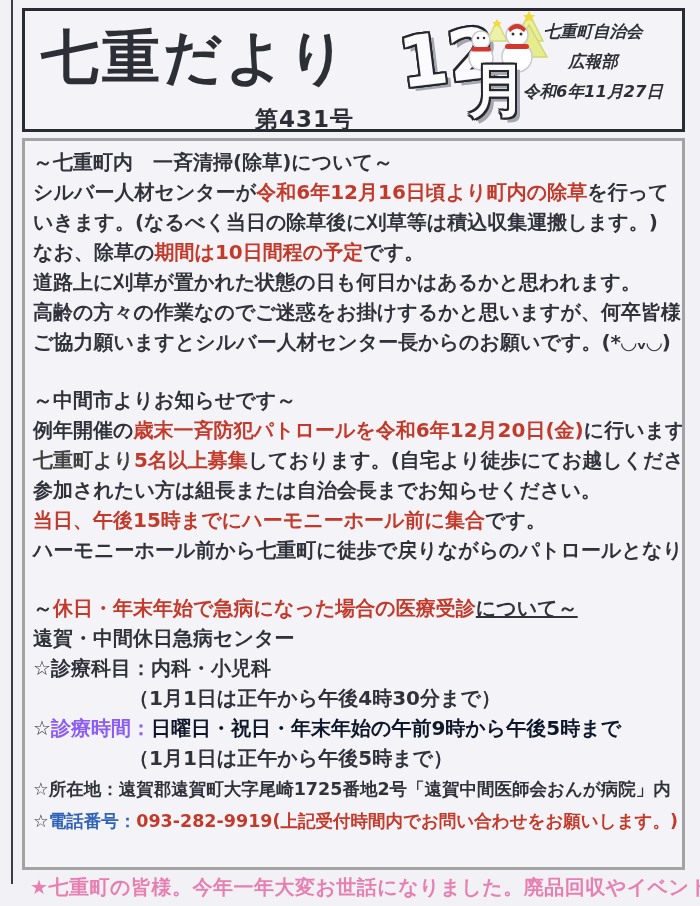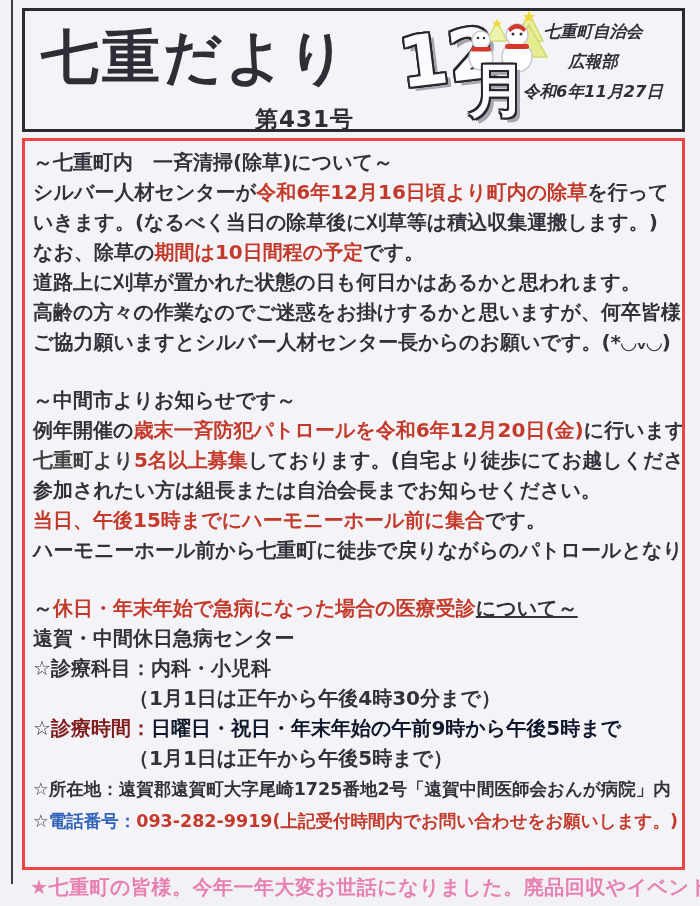--- a/index.html
+++ b/index.html
@@ -35,21 +35,21 @@
   .month-big{left:2px;top:10px;font-size:70px;transform:rotate(-7deg);}
   .month-small{left:72px;top:48px;font-size:58px;}
   .snowmen{position:absolute;left:62px;top:-2px;width:96px;height:62px;}
   .org-col{
     position:absolute;right:8px;top:6px;width:162px;text-align:center;
     font-size:16.5px;font-weight:700;color:#2f2f38;line-height:30px;font-style:italic;
   }
   
   .main-box{
     position:absolute;left:22px;top:138px;width:663px;height:732px;
-    border:3px solid #ef4444;background:#f4f4f8;box-sizing:border-box;
+    border:3px solid #a3a3a3;background:#f4f4f8;box-sizing:border-box;
     padding:6px 6px 0 8px;overflow:hidden;
   }
   .line{
     font-size:20px;font-weight:700;line-height:30px;
     white-space:nowrap;letter-spacing:0;
   }
   .line.small{font-size:17.5px;line-height:32px;}
   .line.indent{padding-left:96px;}
   .spacer{height:28px;}
   
@@ -117,21 +117,21 @@
         <div class="line"><span style="color: rgb(50, 50, 59);">例年開催の</span><span style="color: rgb(195, 58, 43);">歳末一斉防犯パトロールを令和6年12月20日(金)</span><span style="color: rgb(50, 50, 59);">に行います！</span></div>
         <div class="line"><span style="color: #404040;">七重町より</span><span style="color: rgb(195, 58, 43);">5名以上募集</span><span style="color: rgb(50, 50, 59);">しております。(自宅より徒歩にてお越しください…)</span></div>
         <div class="line"><span style="color: rgb(50, 50, 59);">参加されたい方は組長または自治会長までお知らせください。</span></div>
         <div class="line"><span style="color: rgb(195, 58, 43);">当日、午後15時までにハーモニーホール前に集合</span><span style="color: rgb(50, 50, 59);">です。</span></div>
         <div class="line"><span style="color: rgb(50, 50, 59);">ハーモニーホール前から七重町に徒歩で戻りながらのパトロールとなります。</span></div>
         <div class="spacer"></div>
         <div class="line"><span style="color: rgb(50, 50, 59);">～</span><span style="color: rgb(195, 58, 43);">休日・年末年始で急病になった場合の医療受診</span><span style="color: rgb(50, 50, 59); text-decoration: underline;">について～</span></div>
         <div class="line"><span style="color: rgb(50, 50, 59);">遠賀・中間休日急病センター</span></div>
         <div class="line"><span style="color: rgb(50, 50, 59);">☆診療科目：内科・小児科</span></div>
         <div class="line indent"><span style="color: rgb(50, 50, 59);">（1月1日は正午から午後4時30分まで）</span></div>
-        <div class="line"><span style="color: rgb(50, 50, 59);">☆</span><span style="color: #7f1d1d;">診療時間：</span><span style="color: #0f172a;">日曜日・祝日・年末年始の午前9時から午後5時まで</span></div>
+        <div class="line"><span style="color: rgb(50, 50, 59);">☆</span><span style="color: #8b5cf6;">診療時間：</span><span style="color: #0f172a;">日曜日・祝日・年末年始の午前9時から午後5時まで</span></div>
         <div class="line indent"><span style="color: rgb(50, 50, 59);">（1月1日は正午から午後5時まで）</span></div>
         <div class="line small"><span style="color: rgb(50, 50, 59);">☆所在地：遠賀郡遠賀町大字尾崎1725番地2号「遠賀中間医師会おんが病院」内</span></div>
         <div class="line small"><span style="color: rgb(50, 50, 59);">☆</span><span style="color: rgb(47, 98, 184);">電話番号：</span><span style="color: rgb(195, 58, 43);">093-282-9919</span><span style="color: rgb(195, 58, 43);">(上記受付時間内でお問い合わせをお願いします。)</span></div>
       </div>
   </div>
 
   <div class="footer-note" style="color: rgb(231, 127, 177);">★七重町の皆様。今年一年大変お世話になりました。廃品回収やイベント等も御協力</div>
 
 </div>
 

